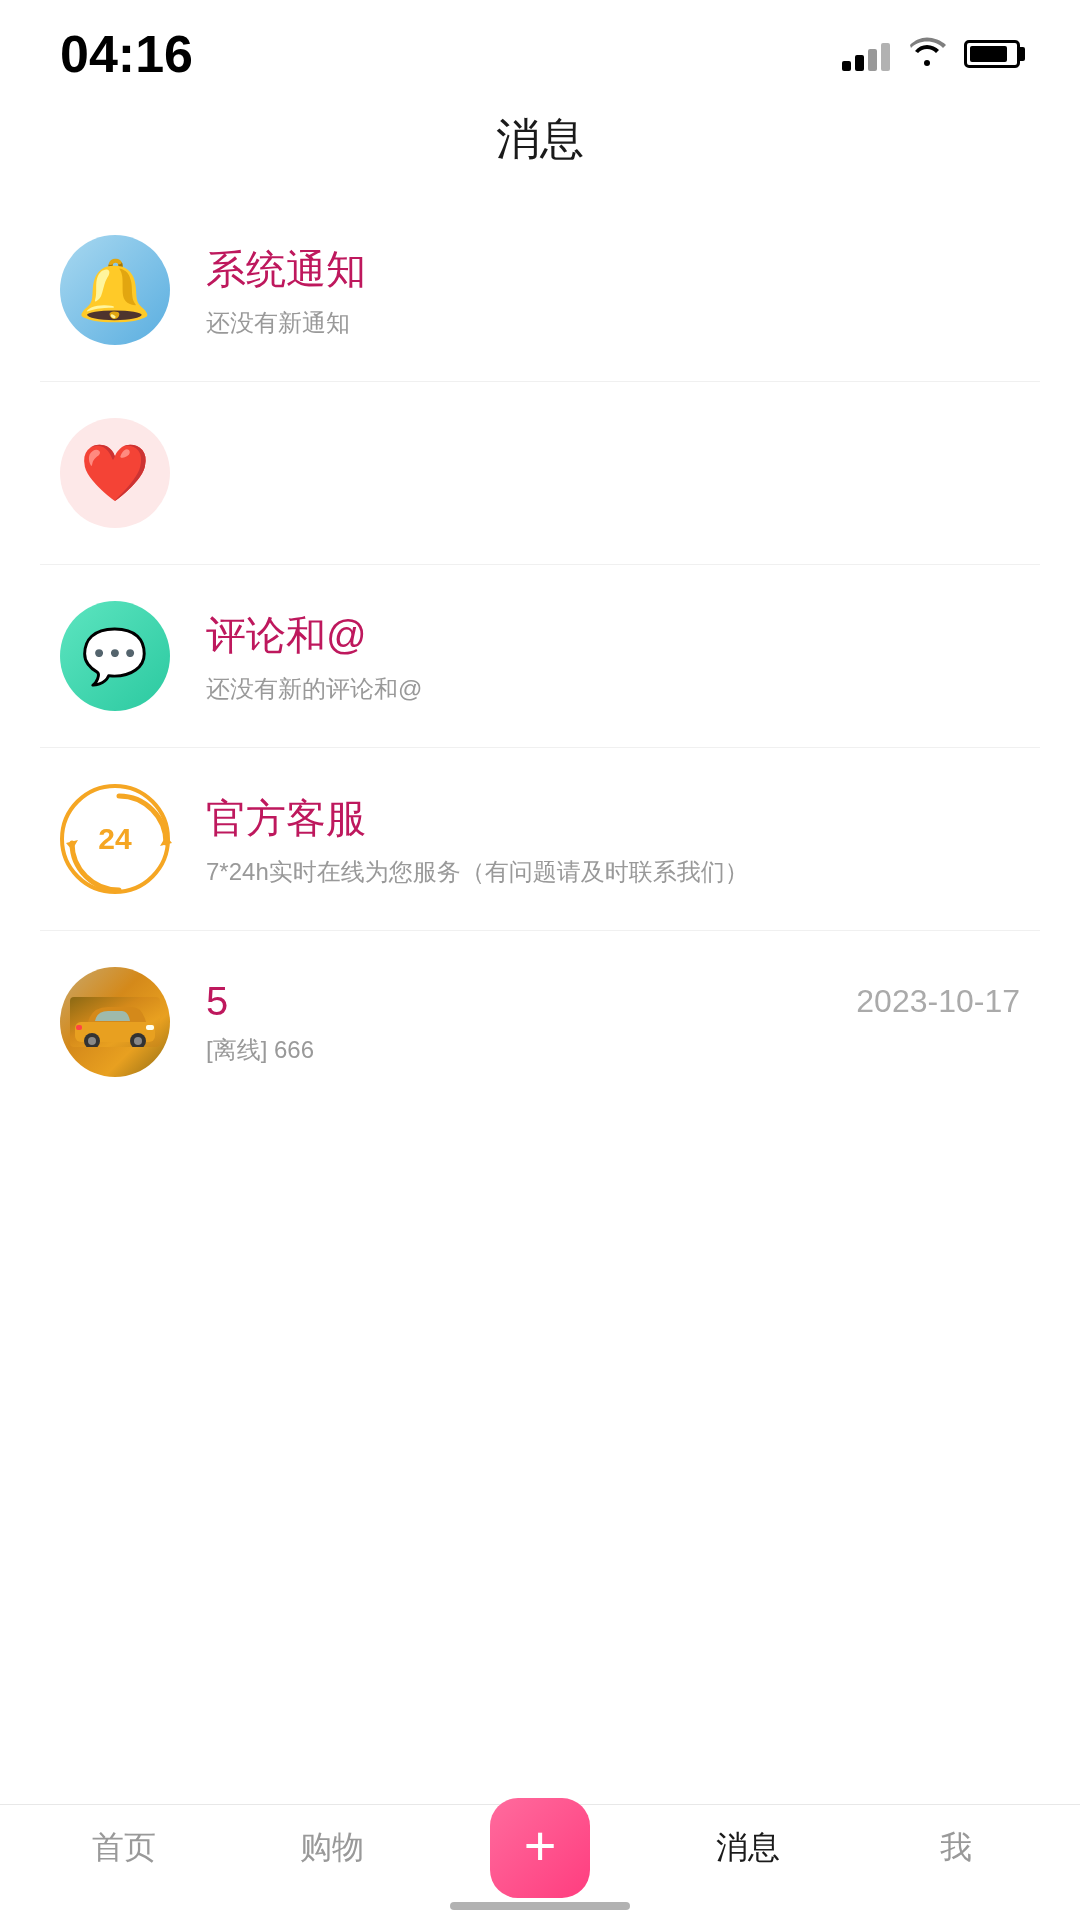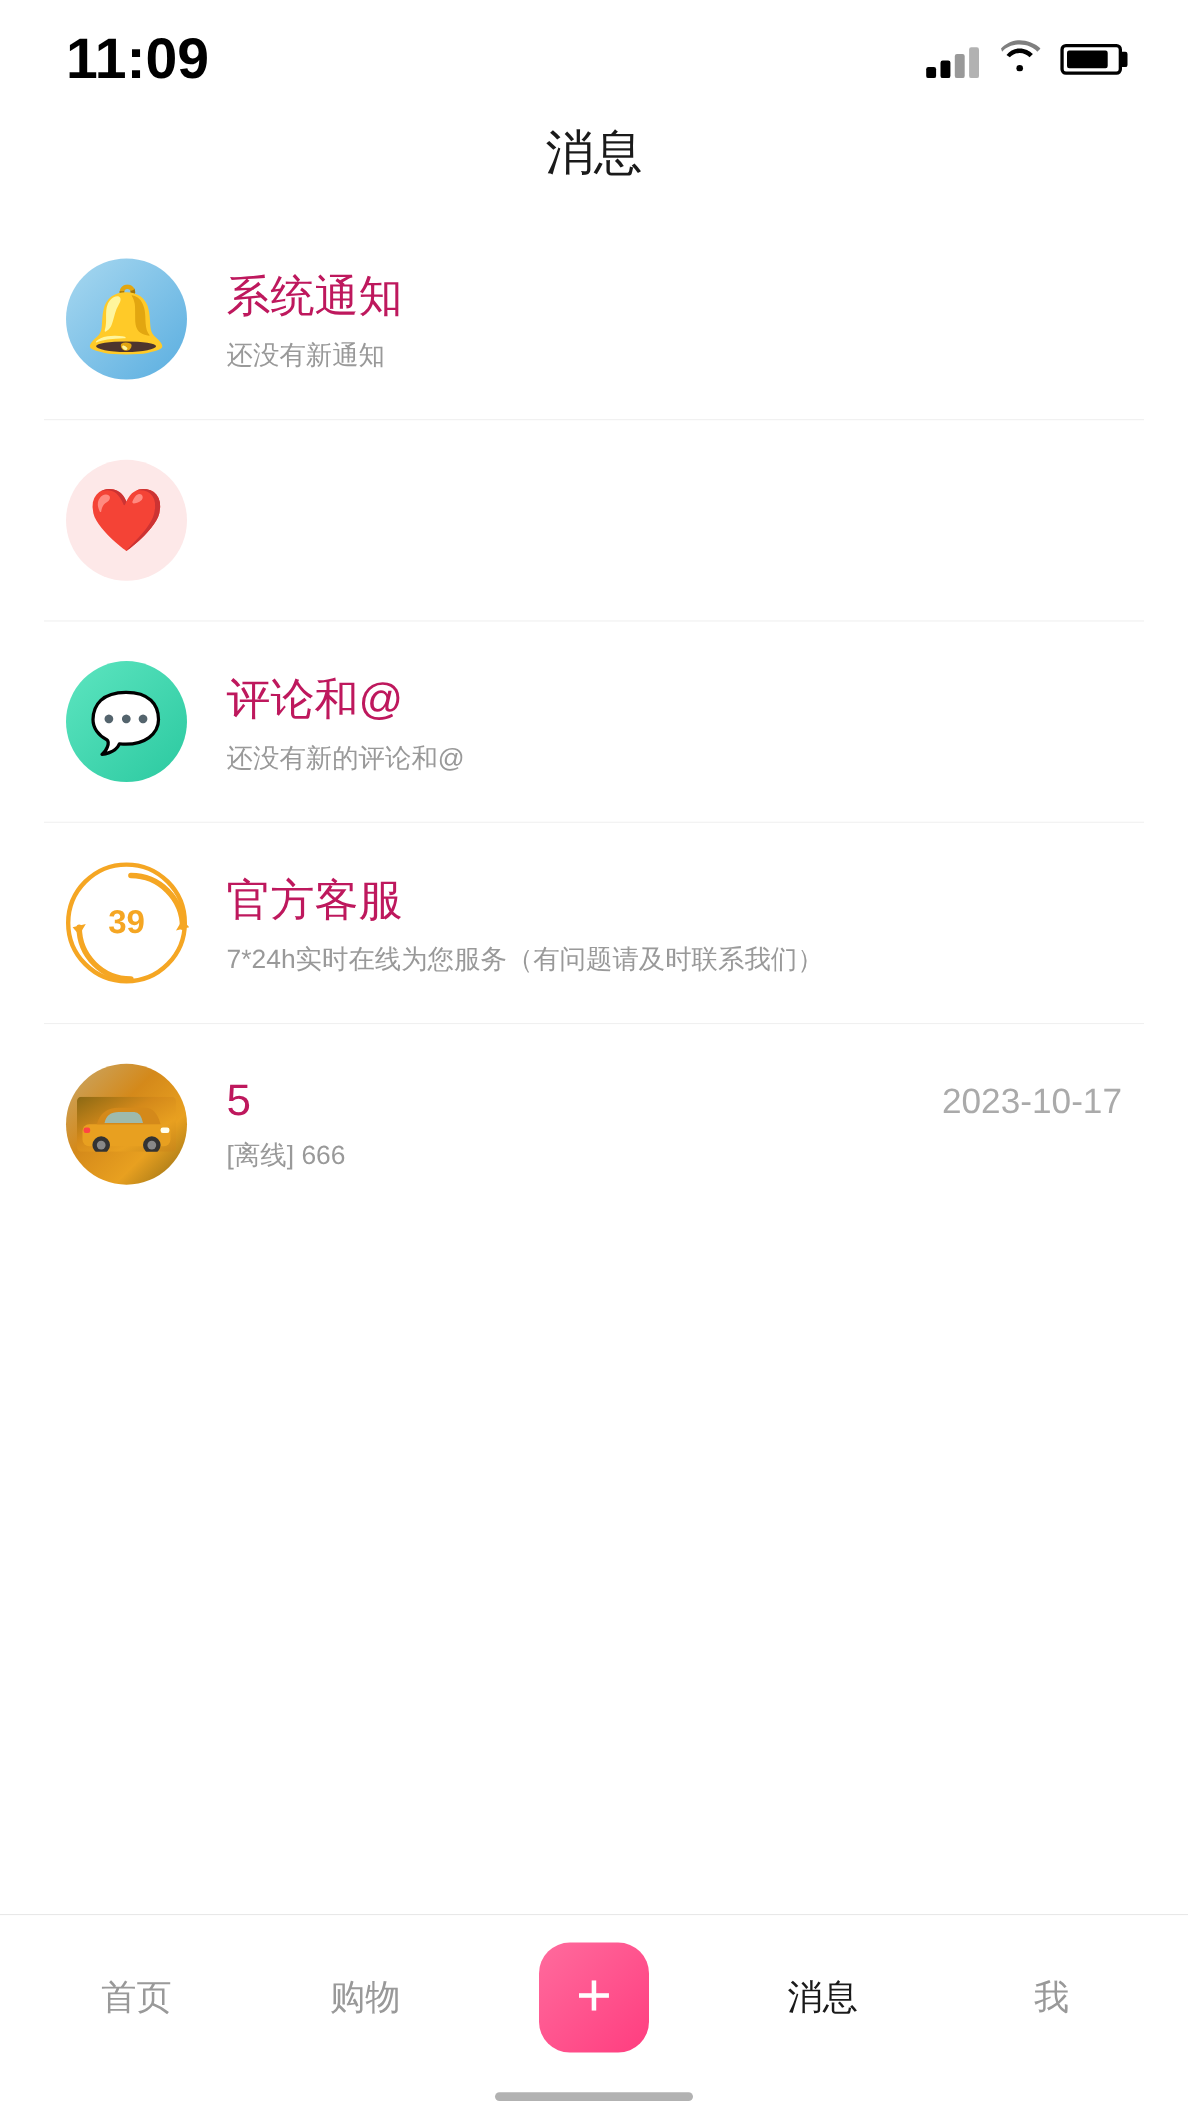--- a/index.html
+++ b/index.html
@@ -202,21 +202,21 @@
       overflow: hidden;
       text-overflow: ellipsis;
     }
 
     
     .bottom-nav {
       position: absolute;
       bottom: 0;
       left: 0;
       right: 0;
-      height: 180px;
+      height: 116px;
       background: #fff;
       border-top: 1px solid #e8e8e8;
       display: flex;
       align-items: center;
       justify-content: space-around;
       padding: 0 20px;
       padding-bottom: 30px;
     }
     .nav-item {
       display: flex;
@@ -261,21 +261,21 @@
       height: 8px;
       background: #000;
       border-radius: 4px;
       opacity: 0.3;
     }
   </style>
 </head>
 <body>
 
 <div class="status-bar">
-  <span class="status-time">11:09</span>
+  <span class="status-time">04:16</span>
   <div class="status-icons">
     <div class="signal-icon">
       <div class="signal-bar s1"></div>
       <div class="signal-bar s2"></div>
       <div class="signal-bar s3"></div>
       <div class="signal-bar s4"></div>
     </div>
     <span class="wifi-icon">
       <svg width="38" height="30" viewBox="0 0 38 30">
         <path d="M19 24a3 3 0 1 1 0 6 3 3 0 0 1 0-6z" fill="#000"></path>
@@ -324,21 +324,21 @@
   </div>
 
   <div class="message-item">
     <div class="service-24">
       <svg width="110" height="110" viewBox="0 0 110 110" style="position:absolute;top:0;left:0;">
         <path d="M 55 8 A 47 47 0 0 1 102 55" stroke="#f5a623" stroke-width="5" fill="none" stroke-linecap="round"></path>
         <polygon points="102,48 108,55 96,58" fill="#f5a623"></polygon>
         <path d="M 55 102 A 47 47 0 0 1 8 55" stroke="#f5a623" stroke-width="5" fill="none" stroke-linecap="round"></path>
         <polygon points="8,62 2,55 14,52" fill="#f5a623"></polygon>
       </svg>
-      <span class="service-24-text">39</span>
+      <span class="service-24-text">24</span>
     </div>
     <div class="message-content">
       <div class="message-header">
         <span class="message-name">官方客服</span>
       </div>
       <div class="message-preview">7*24h实时在线为您服务（有问题请及时联系我们）</div>
     </div>
   </div>
 
   <div class="message-item">

